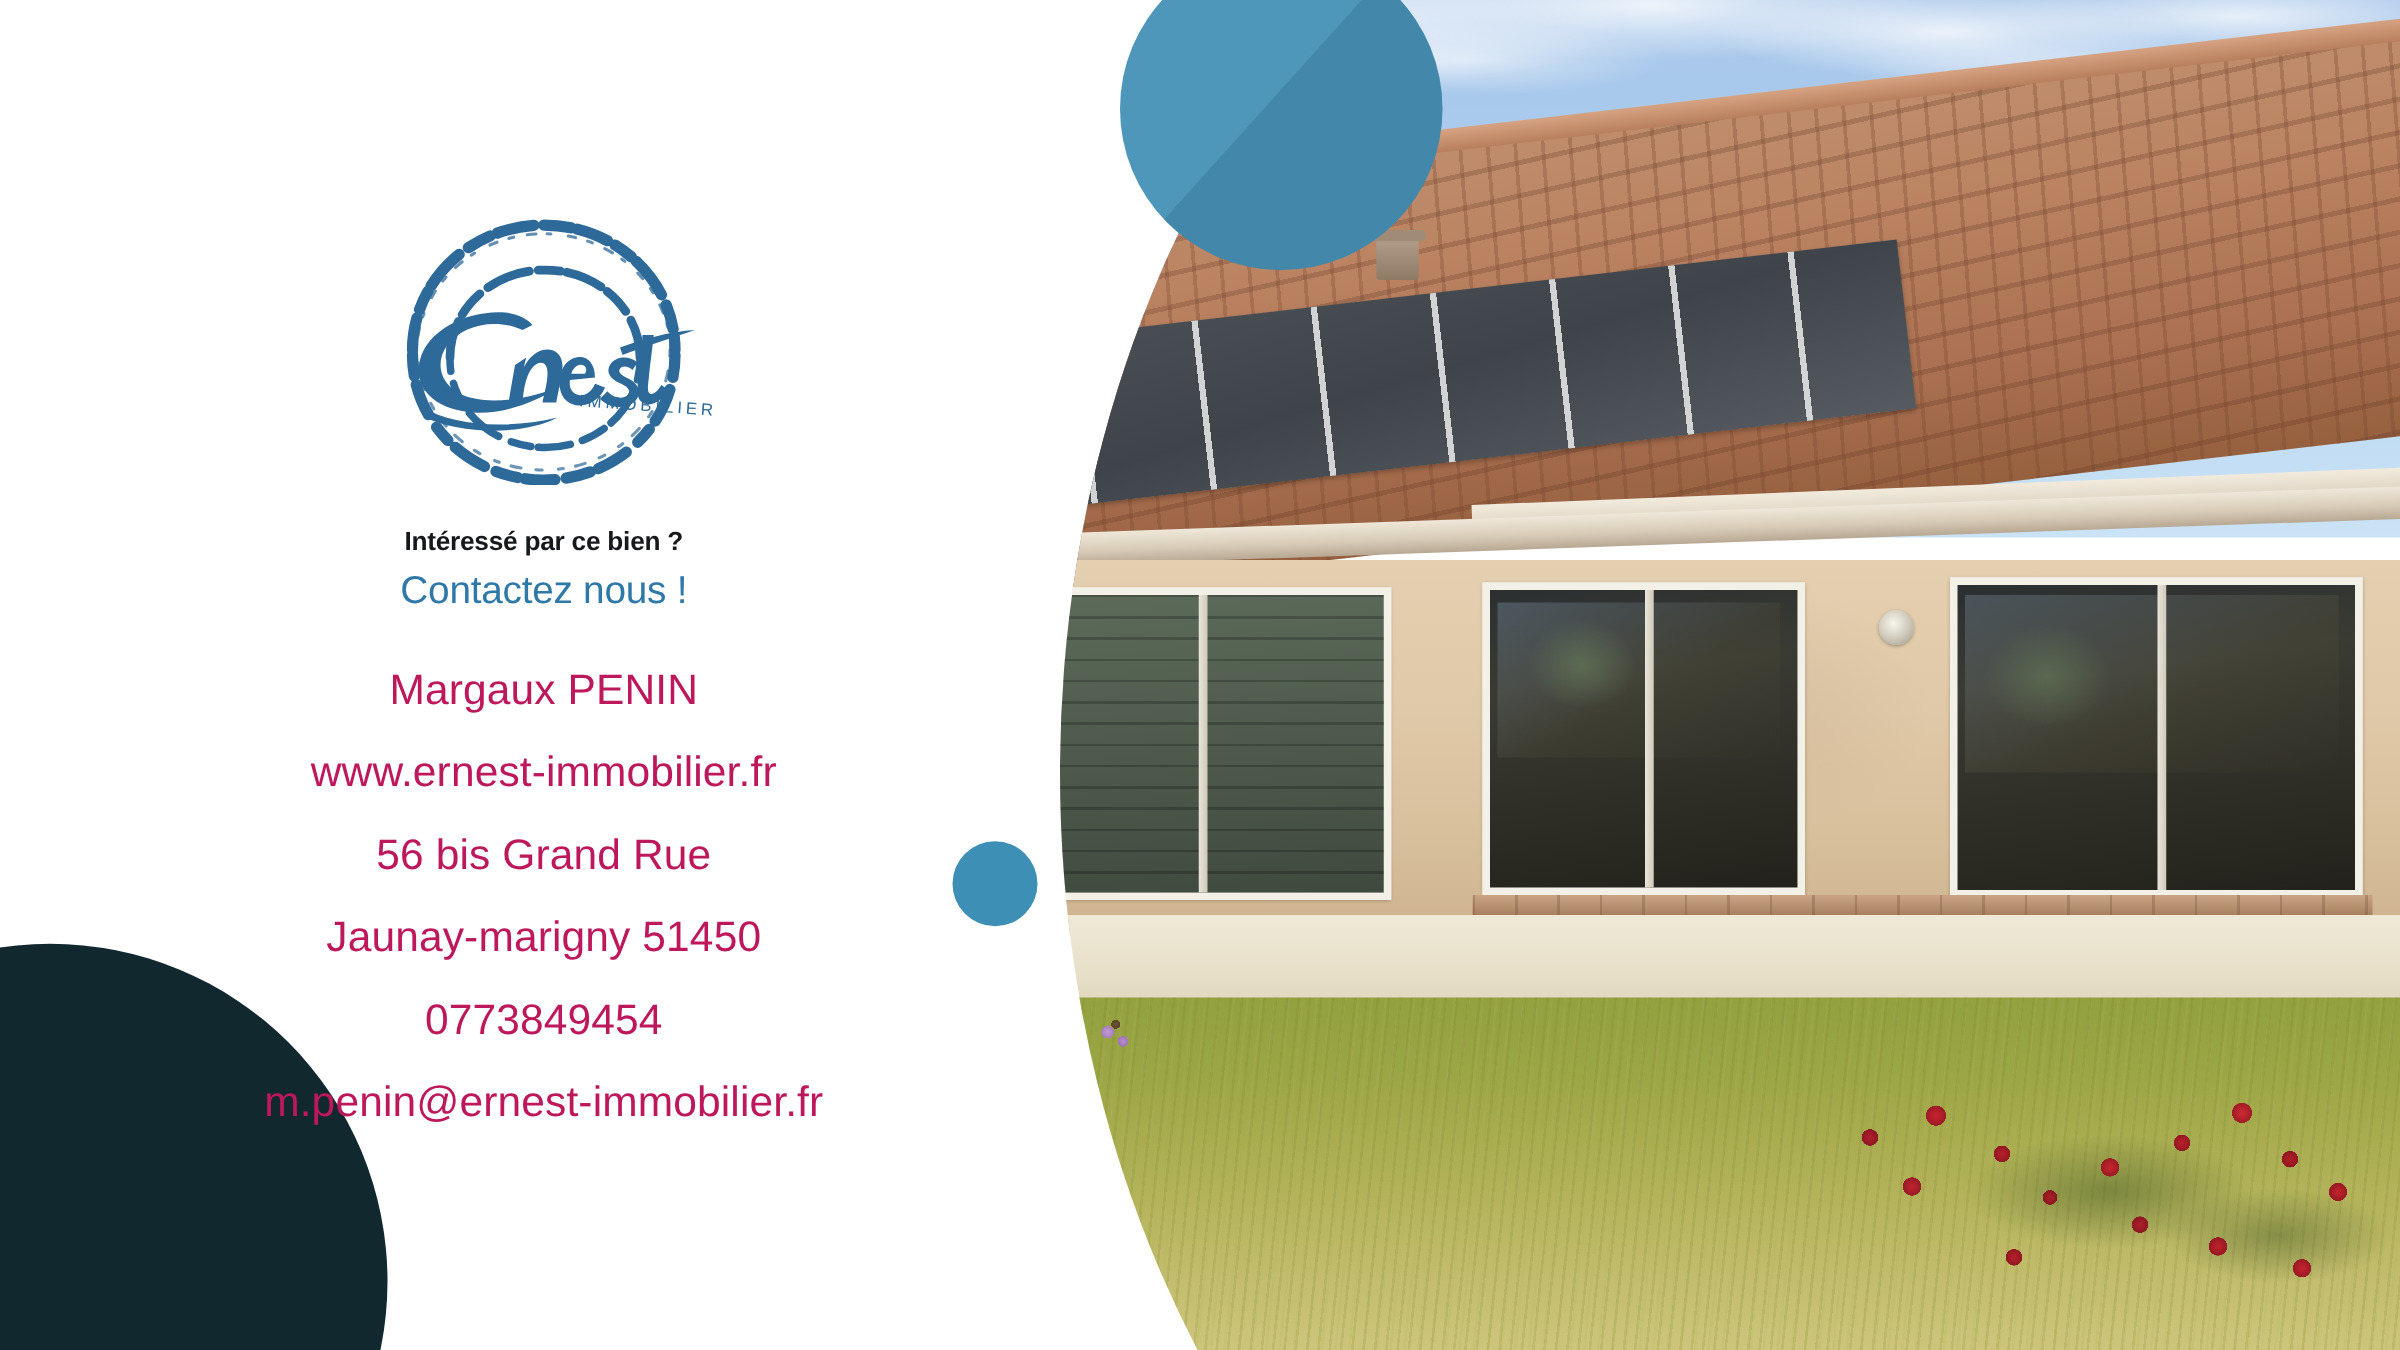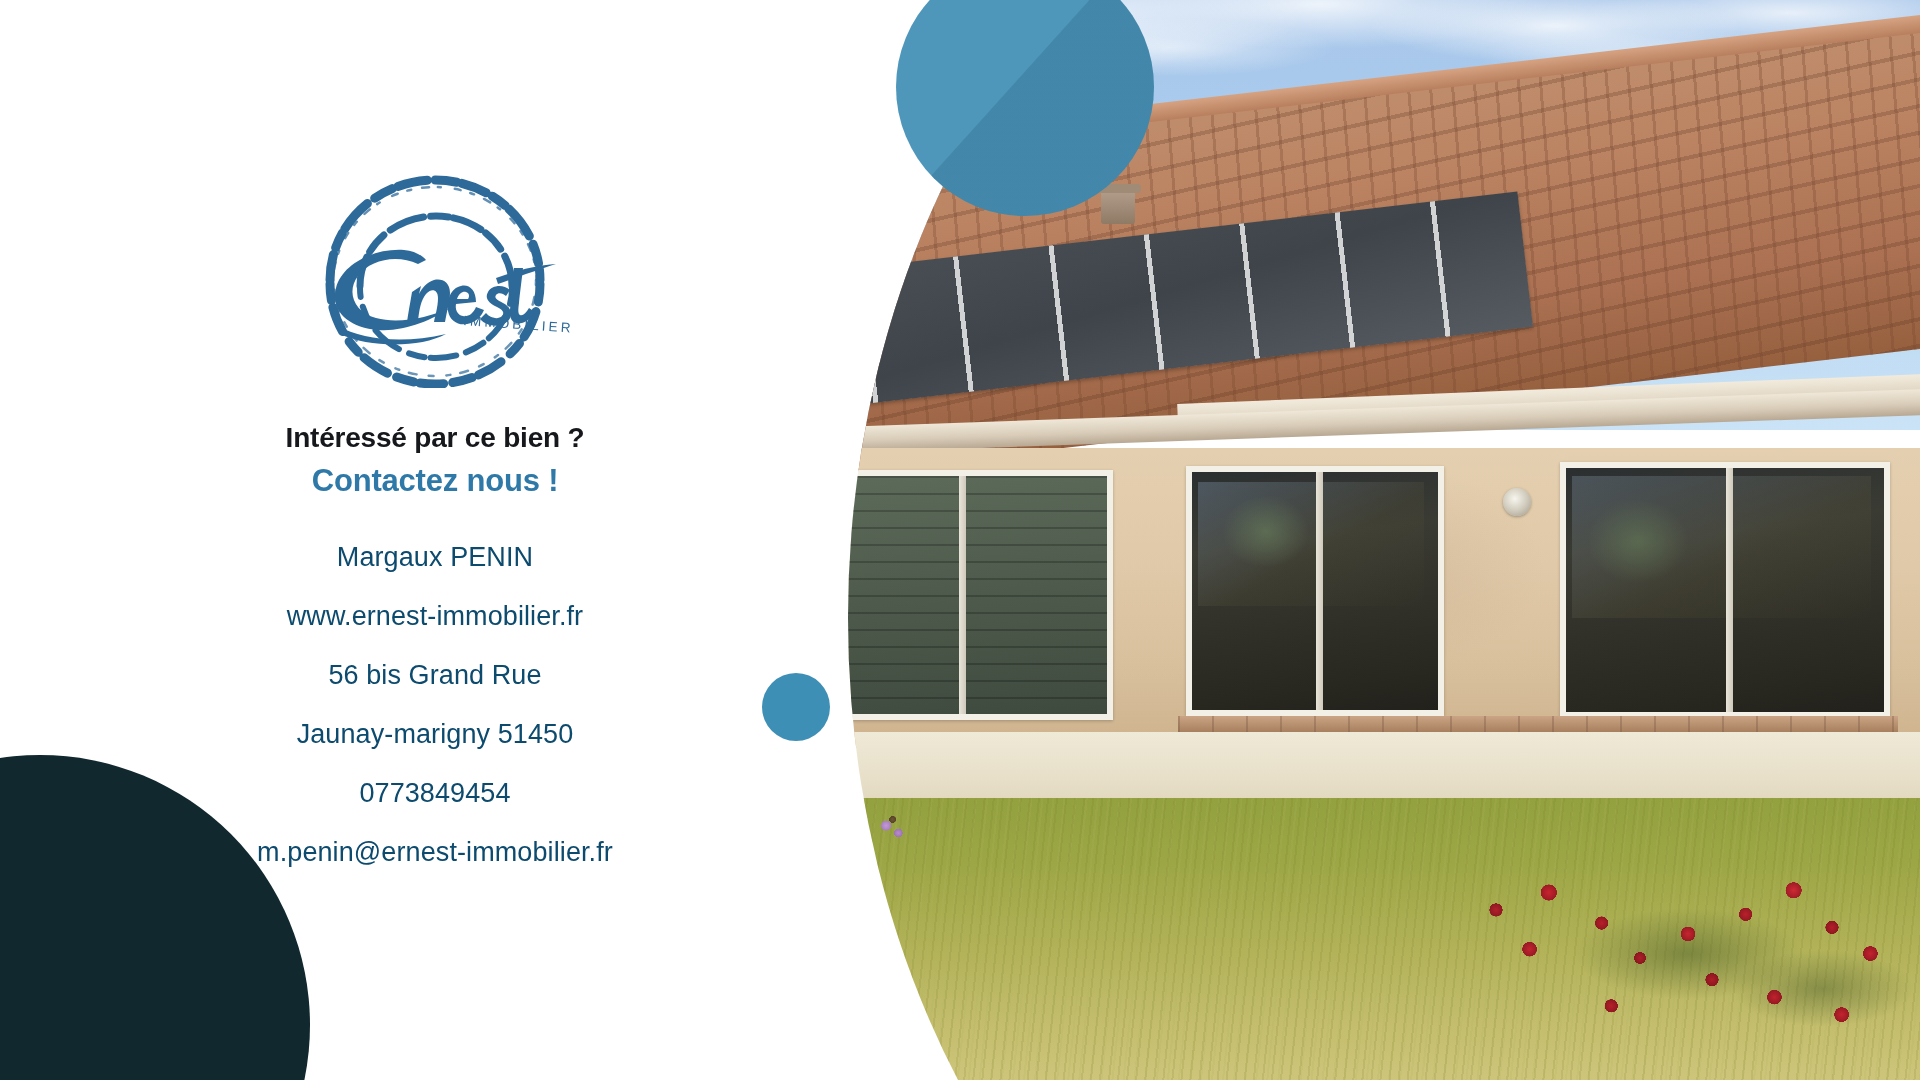--- a/index.html
+++ b/index.html
@@ -355,43 +355,43 @@
     height: 220px;
     position: relative;
   }
   .logo-wrap svg { width: 100%; height: 100%; display: block; }
 
   .heading-block {
     margin-top: 32px;
     text-align: center;
   }
   .heading-line1 {
-    font-size: 28px;
+    font-size: 21px;
     font-weight: 700;
     color: #16181c;
     letter-spacing: -0.2px;
     line-height: 1.32;
   }
   .heading-line2 {
     font-size: 31px;
-    font-weight: 700;
+    font-weight: 400;
     color: #2e79a8;
     letter-spacing: -0.2px;
     line-height: 1.32;
     margin-top: 4px;
   }
 
   .contact-block {
     margin-top: 42px;
     text-align: center;
   }
   .contact-line {
-    font-size: 27px;
+    font-size: 34px;
     font-weight: 400;
-    color: #0c4a6e;
+    color: #be185d;
     line-height: 1.0;
     margin-bottom: 32px;
     letter-spacing: 0.1px;
   }
   .contact-line:last-child { margin-bottom: 12px; }
 </style>
 </head>
 <body>
 
 <div class="slide">

